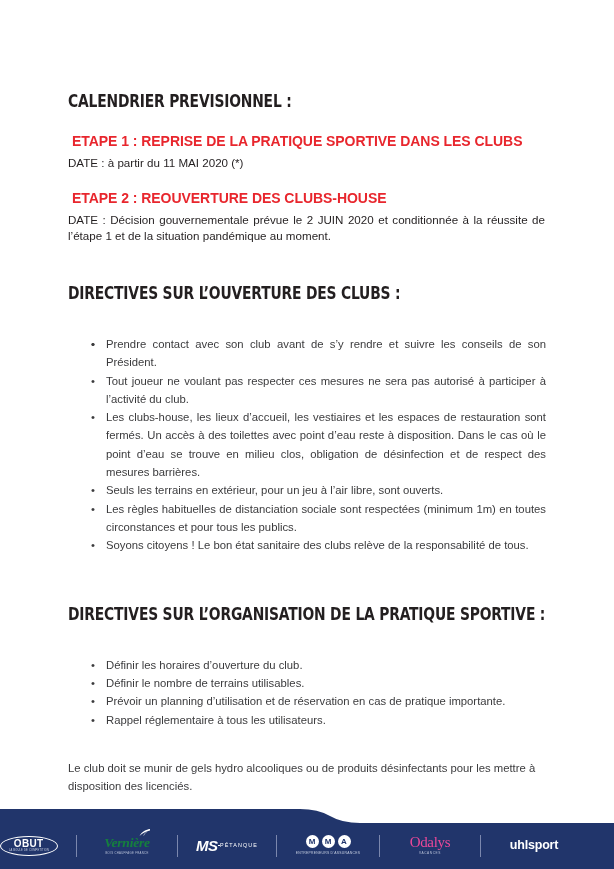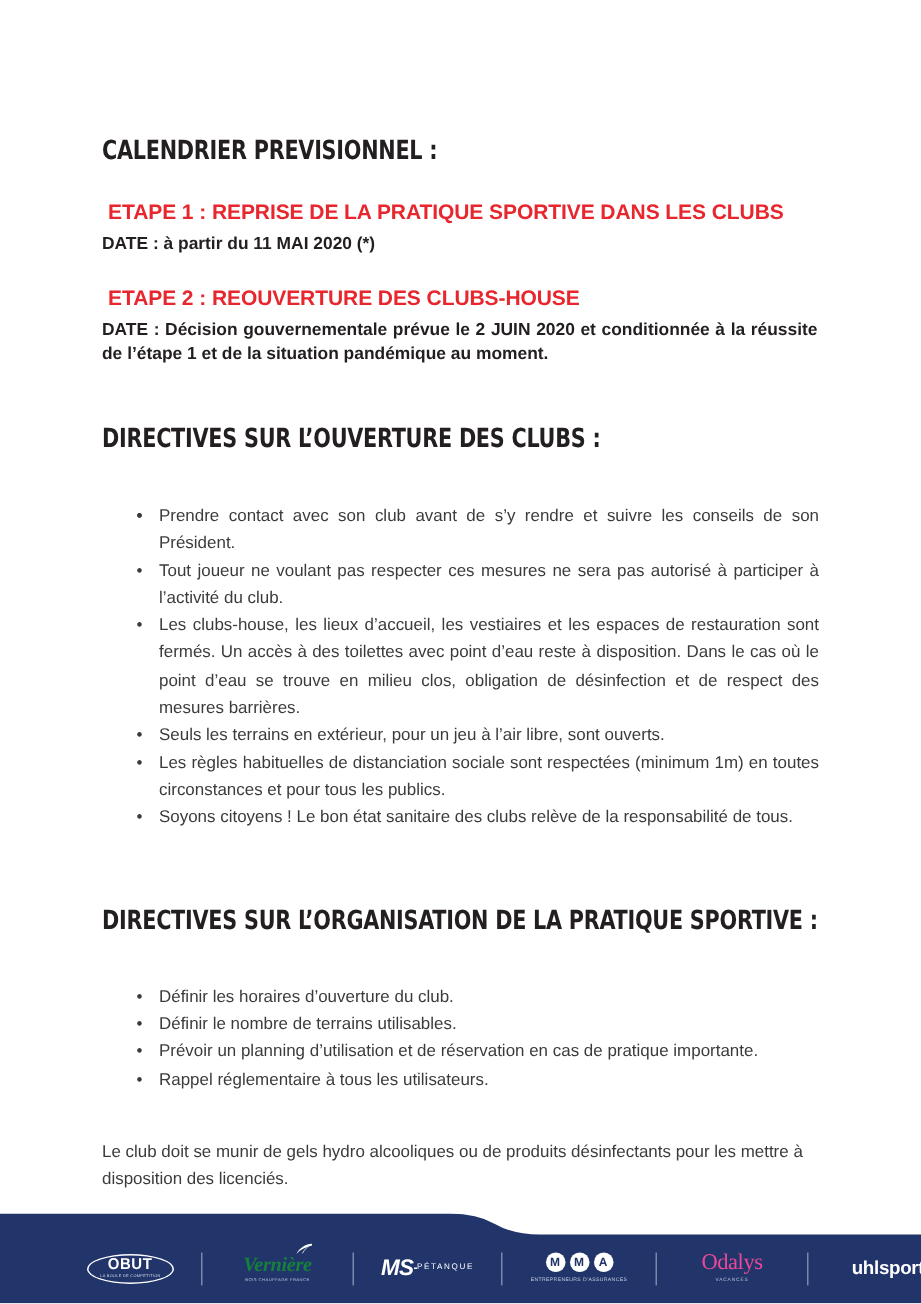--- a/index.html
+++ b/index.html
@@ -64,21 +64,20 @@
     margin: 4px;
     letter-spacing: -0.05px;
   }
 
   .etape-date {
     color: #231f20;
     font-size: 11.6px;
     line-height: 1.42;
     margin: 1px 1px 0 0;
     text-align: justify;
-    font-weight: bold;
   }
 
   .block-etape1 { margin-bottom: 17px; }
   .block-etape2 { margin-bottom: 0; }
 
   .gap-before-directives-1 { height: 25px; }
   .gap-before-directives-2 { height: 36px; }
   .gap-after-heading { height: 18px; }
 
   
@@ -129,21 +128,20 @@
     left: 0; top: 0;
     width: 614px; height: 60px;
   }
   .footer-inner {
     position: absolute;
     left: 0; top: 13px;
     width: 614px; height: 47px;
     display: flex;
     align-items: center;
     justify-content: flex-start;
-    padding-left: 58px;
   }
   .logo-slot {
     display: flex;
     align-items: center;
     justify-content: center;
     color: #ffffff;
     height: 34px;
   }
   .logo-sep {
     width: 1px;

